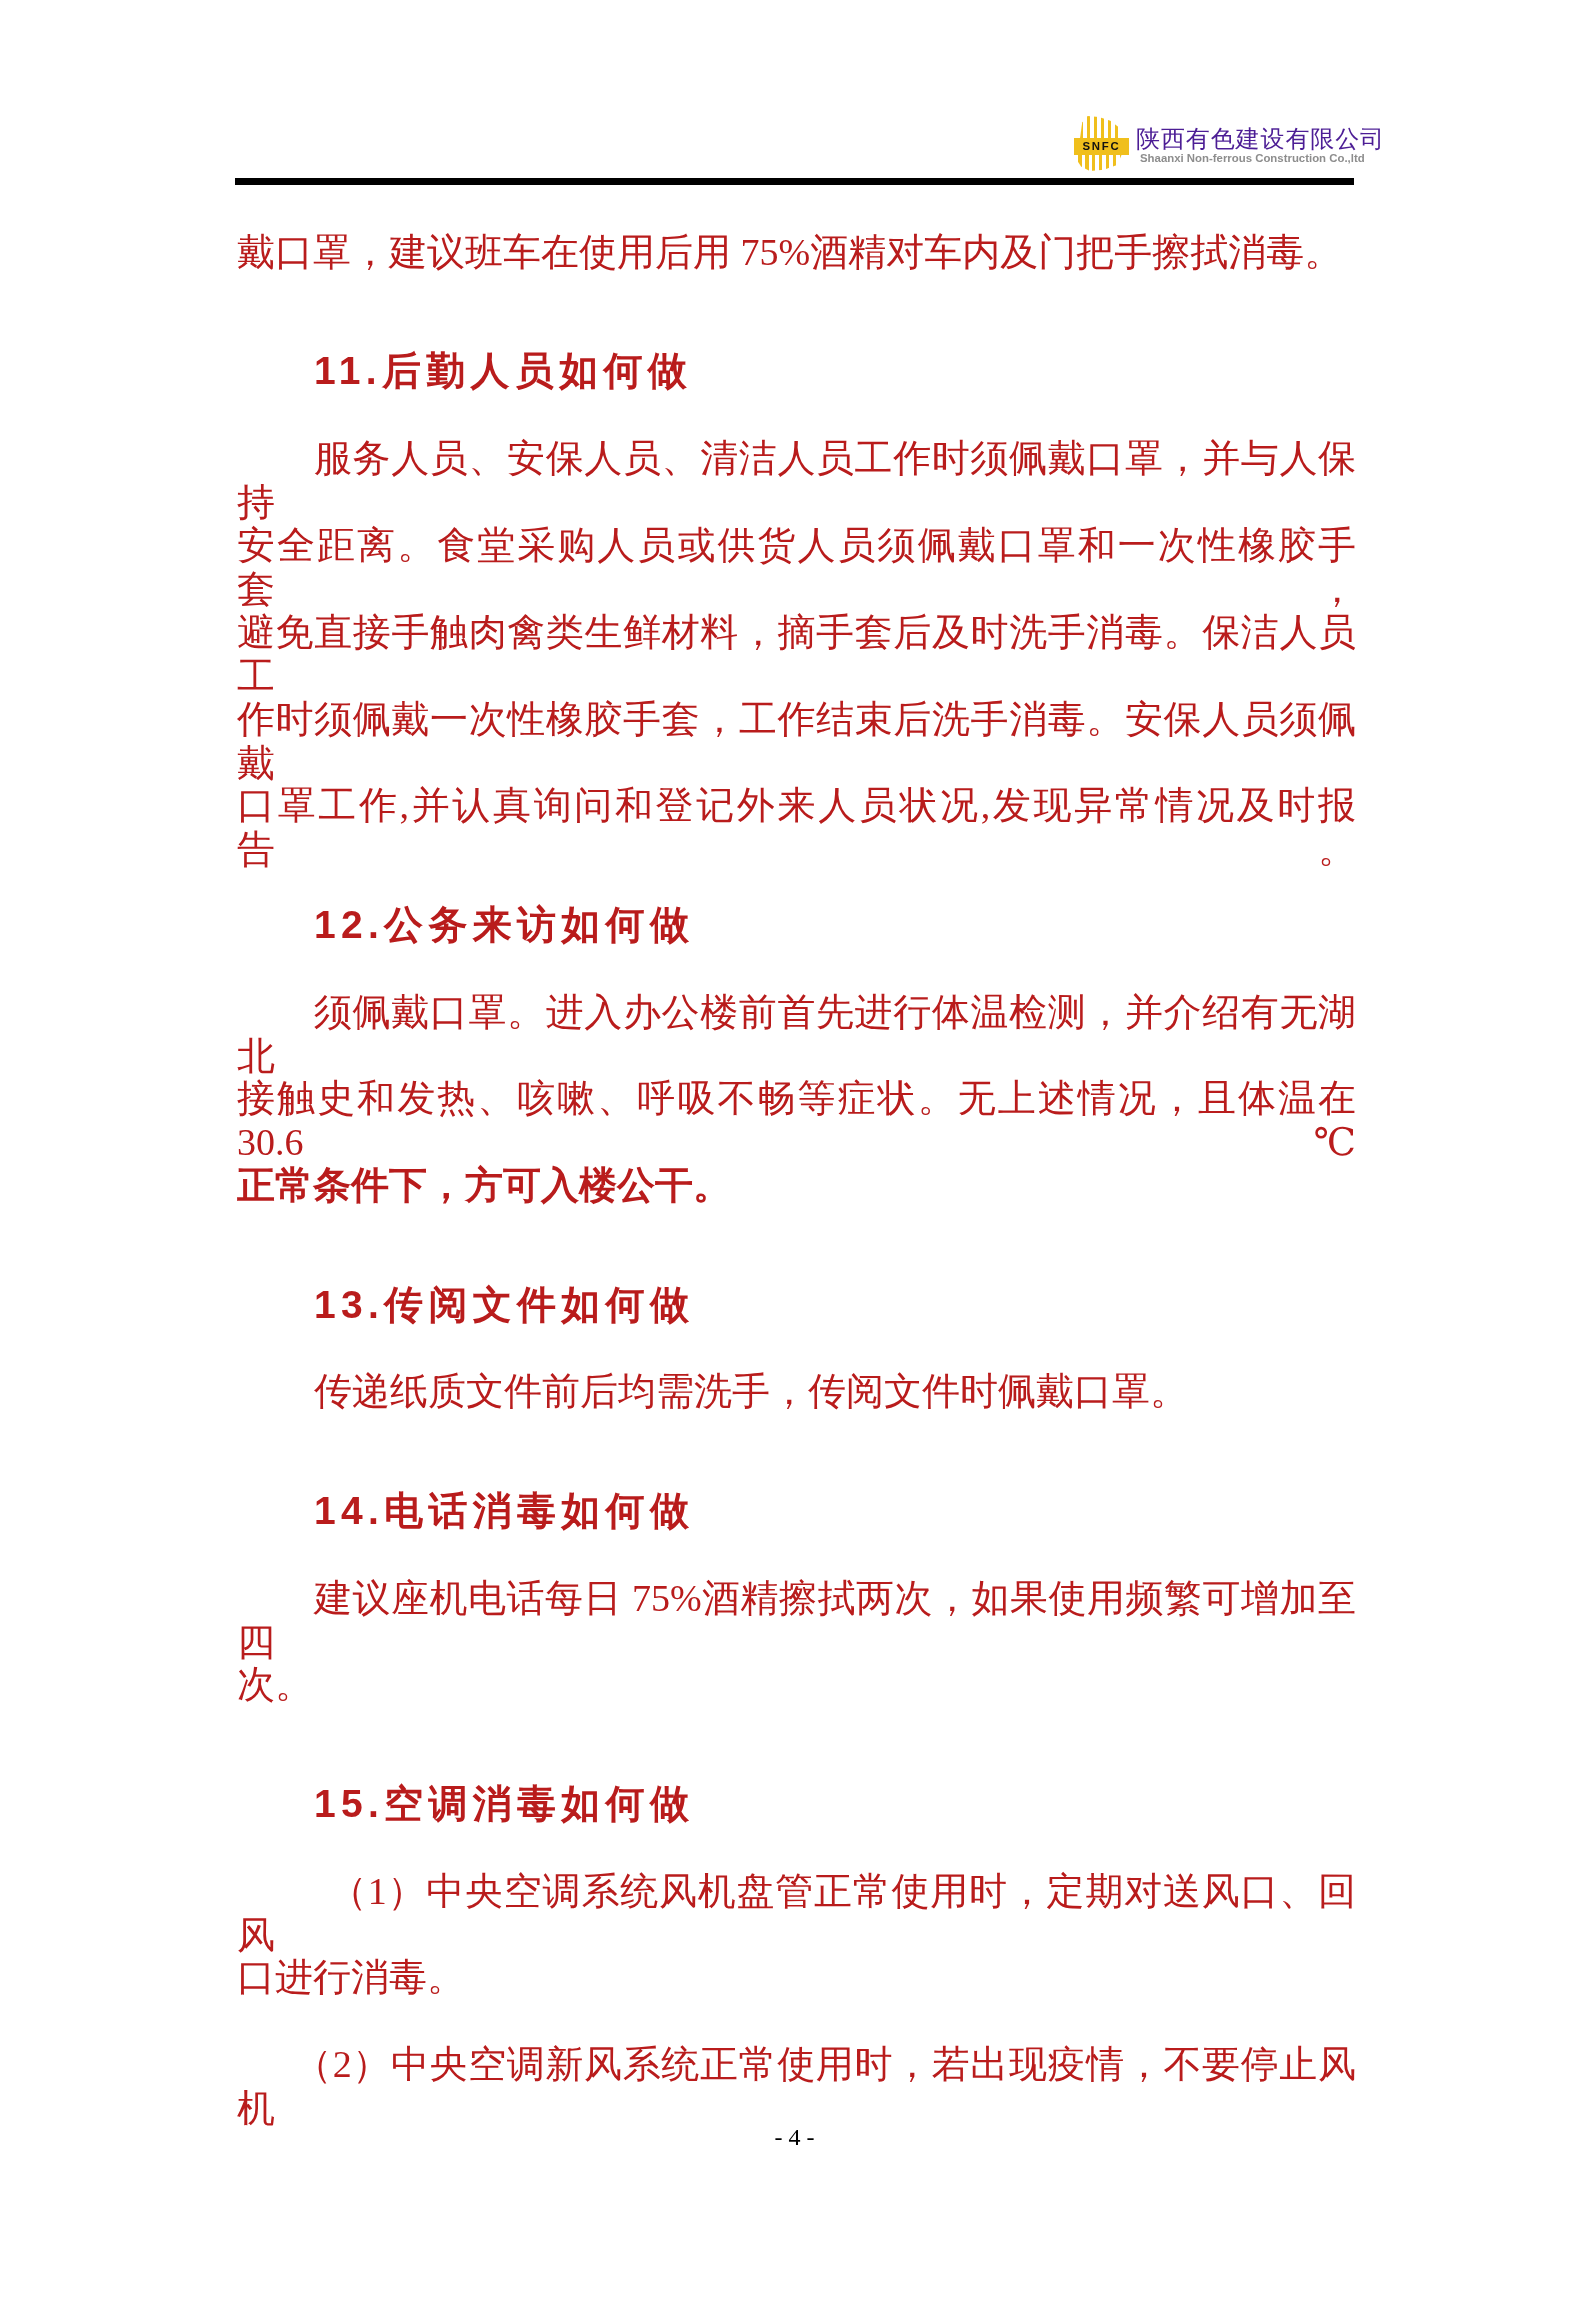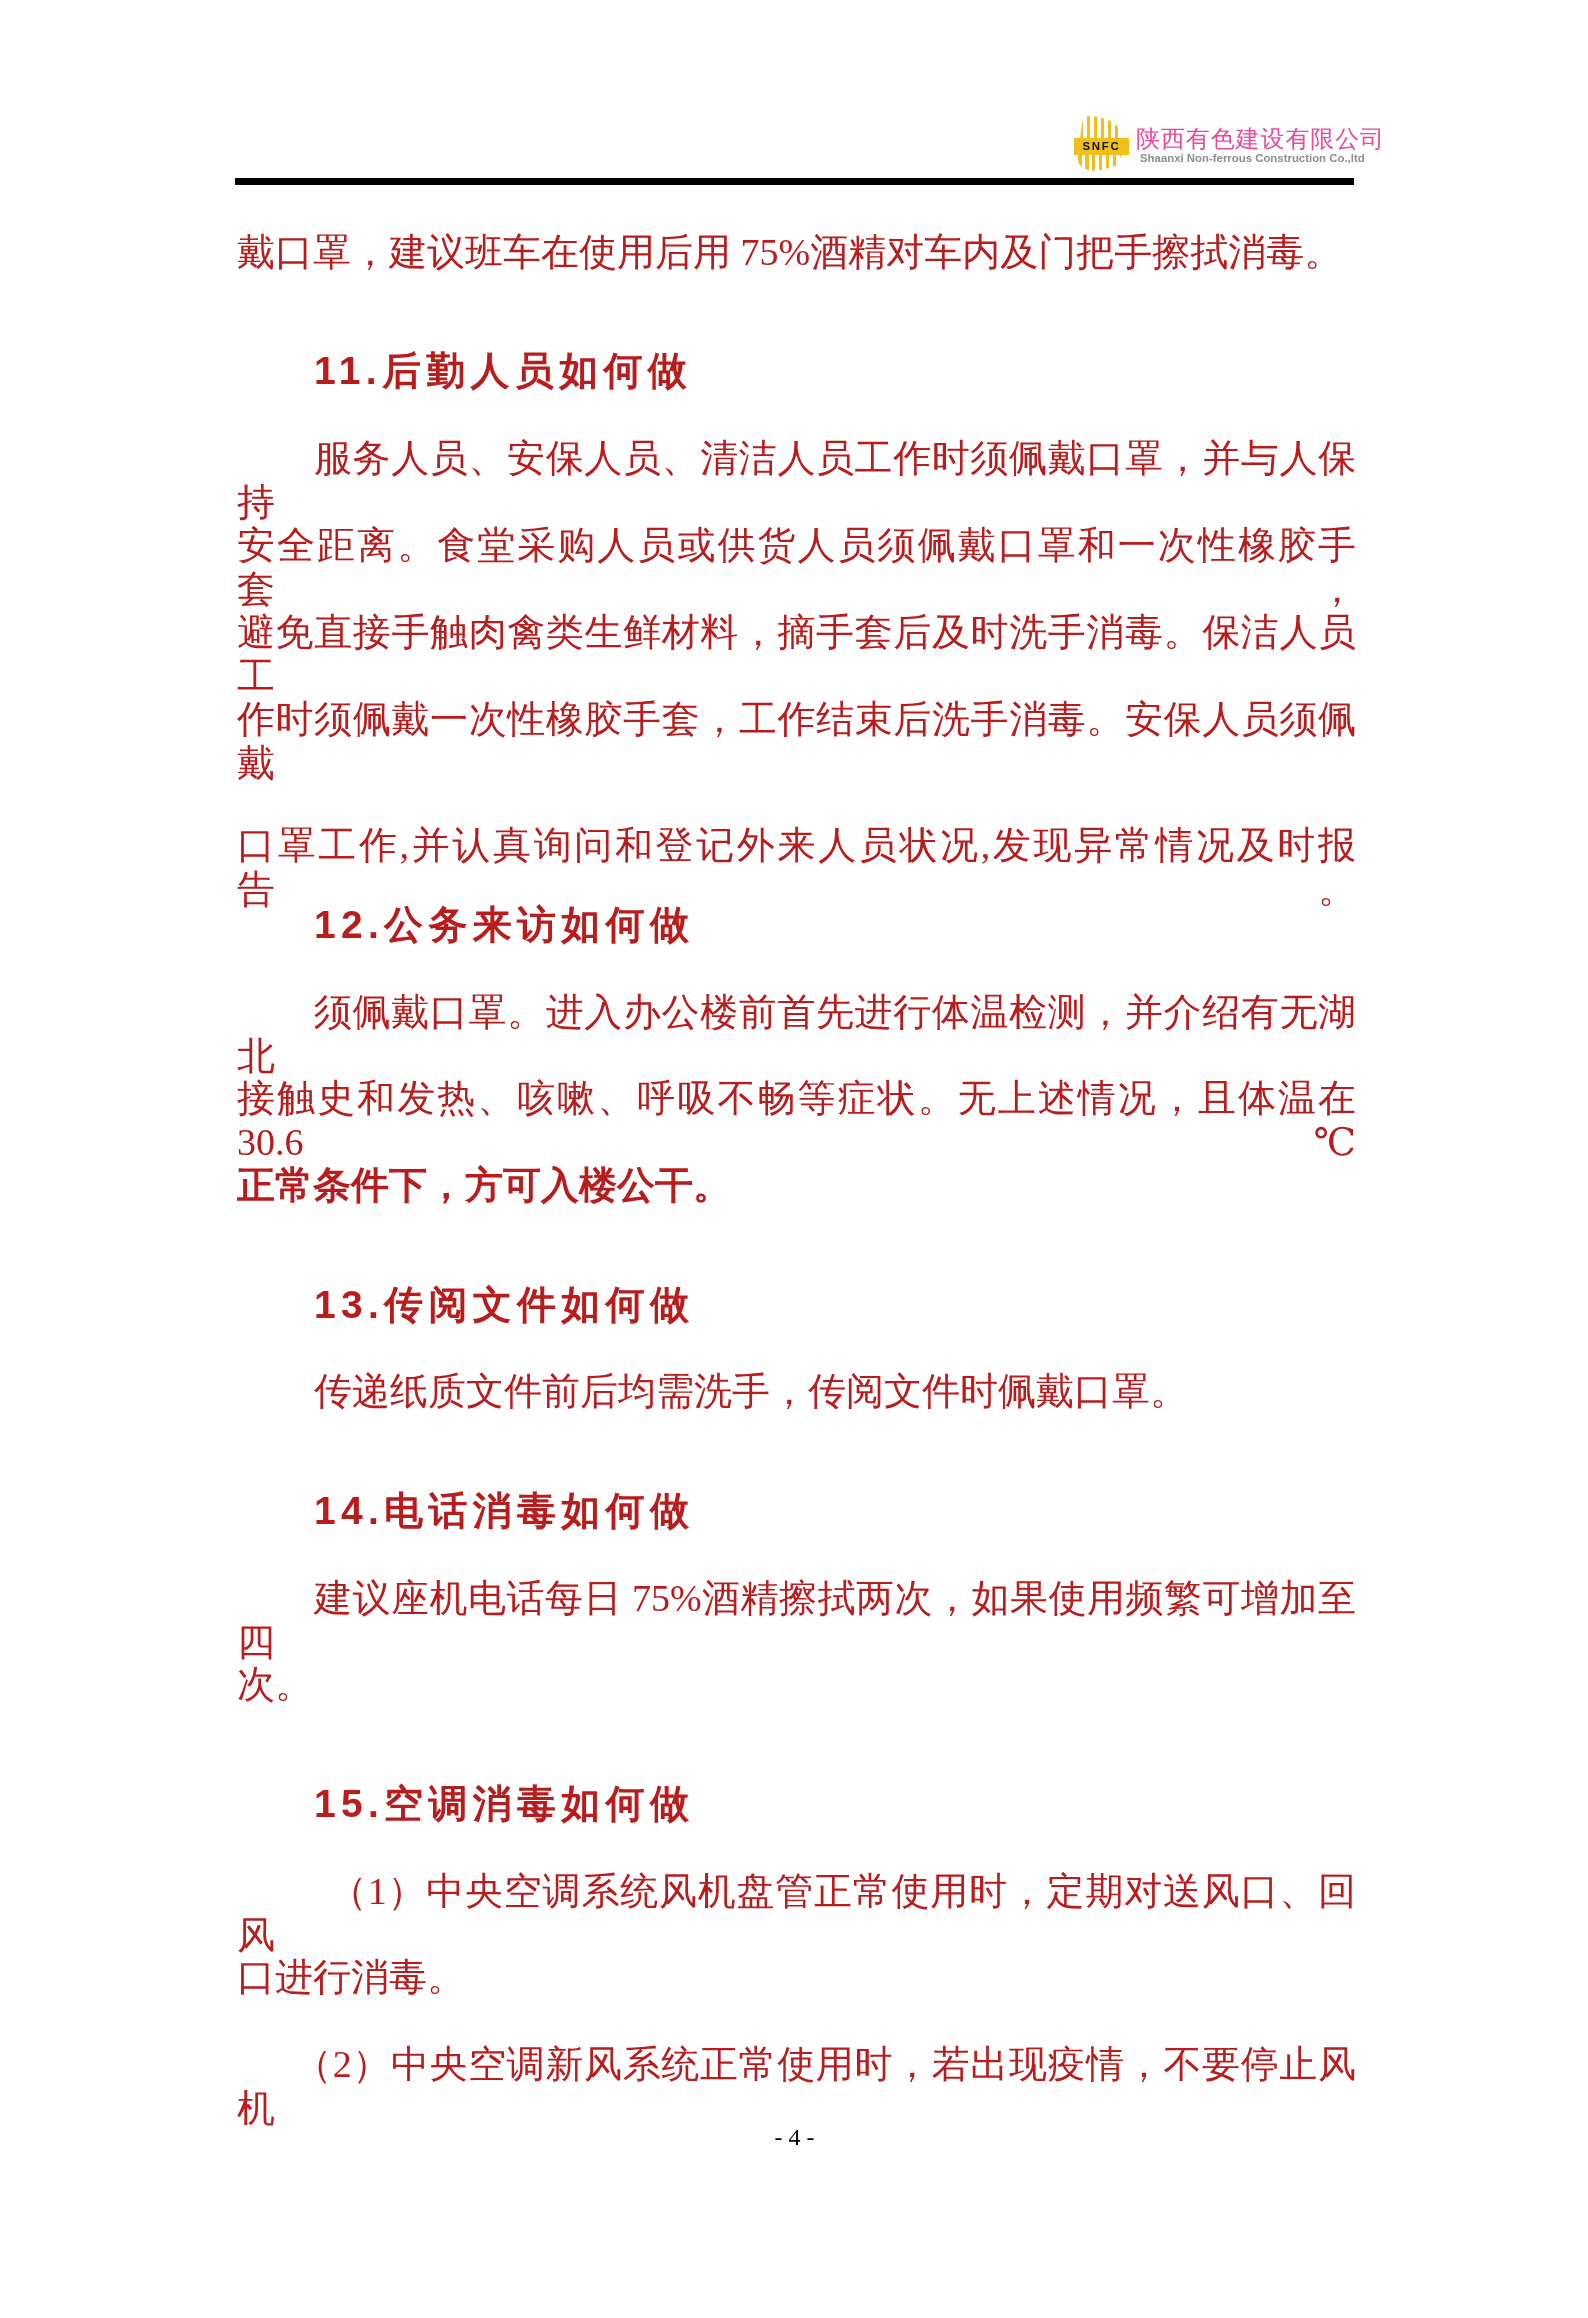--- a/index.html
+++ b/index.html
@@ -62,21 +62,21 @@
     clip-path: polygon(0 0, 100% 0, 90% 62%, 60% 92%, 28% 100%, 8% 72%, 0 38%);
   }
   .company-zh {
     position: absolute;
     left: 1136px;
     top: 126px;
     font-family: "Liberation Sans", "DejaVu Sans", sans-serif;
     font-size: 24px;
     line-height: 26px;
     letter-spacing: 0.9px;
-    color: #ec4899;
+    color: #4c1d95;
     white-space: nowrap;
   }
   .company-en {
     position: absolute;
     left: 1140px;
     top: 152px;
     font-family: "Liberation Sans", "DejaVu Sans", sans-serif;
     font-weight: bold;
     font-size: 11.4px;
     color: #8d8d8d;
@@ -148,21 +148,21 @@
     <div class="header-rule"></div>
   </div>
 
   <div class="doc-body" id="doc-body">
       <div class="line body" style="top: 230px;">戴口罩，建议班车在使用后用 75%酒精对车内及门把手擦拭消毒。</div>
       <div class="line heading" style="top: 349px;">11.后勤人员如何做</div>
       <div class="line body justify" style="top: 436px; text-indent: 77px;">服务人员、安保人员、清洁人员工作时须佩戴口罩，并与人保持</div>
       <div class="line body justify" style="top: 523px;">安全距离。食堂采购人员或供货人员须佩戴口罩和一次性橡胶手套，</div>
       <div class="line body justify" style="top: 610px;">避免直接手触肉禽类生鲜材料，摘手套后及时洗手消毒。保洁人员工</div>
       <div class="line body justify" style="top: 697px;">作时须佩戴一次性橡胶手套，工作结束后洗手消毒。安保人员须佩戴</div>
-      <div class="line body justify" style="top: 783px; margin-top: 40px;">口罩工作,并认真询问和登记外来人员状况,发现异常情况及时报告。</div>
+      <div class="line body justify" style="top: 783px;">口罩工作,并认真询问和登记外来人员状况,发现异常情况及时报告。</div>
       <div class="line heading" style="top: 903px;">12.公务来访如何做</div>
       <div class="line body justify" style="top: 990px; text-indent: 77px;">须佩戴口罩。进入办公楼前首先进行体温检测，并介绍有无湖北</div>
       <div class="line body justify" style="top: 1076px;">接触史和发热、咳嗽、呼吸不畅等症状。无上述情况，且体温在 30.6℃</div>
       <div class="line body" style="top: 1163px; font-weight: bold;">正常条件下，方可入楼公干。</div>
       <div class="line heading" style="top: 1283px;">13.传阅文件如何做</div>
       <div class="line body" style="top: 1369px; text-indent: 77px;">传递纸质文件前后均需洗手，传阅文件时佩戴口罩。</div>
       <div class="line heading" style="top: 1489px;">14.电话消毒如何做</div>
       <div class="line body justify" style="top: 1576px; text-indent: 77px;">建议座机电话每日 75%酒精擦拭两次，如果使用频繁可增加至四</div>
       <div class="line body" style="top: 1662px;">次。</div>
       <div class="line heading" style="top: 1782px;">15.空调消毒如何做</div>

